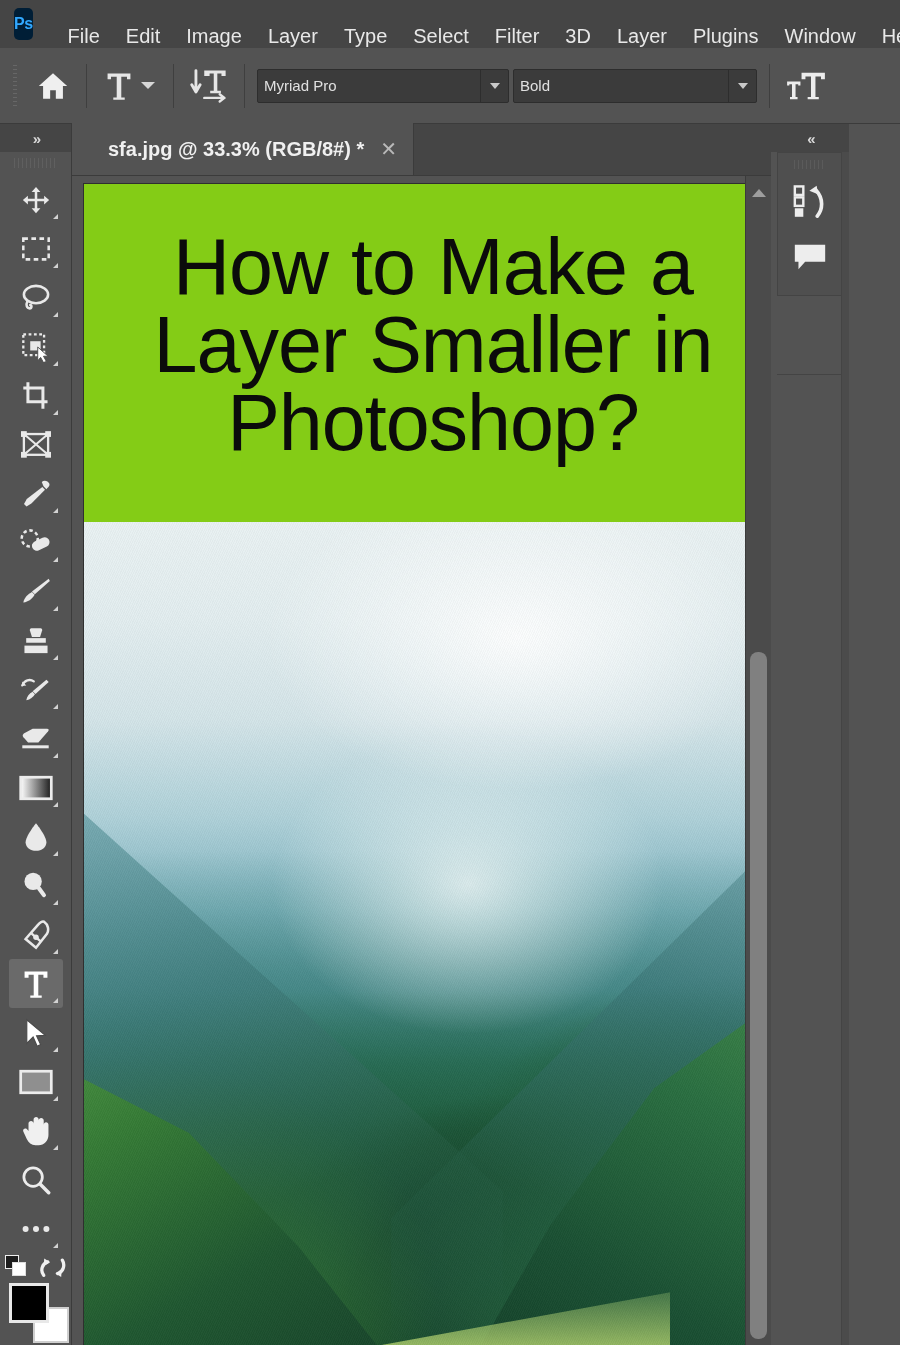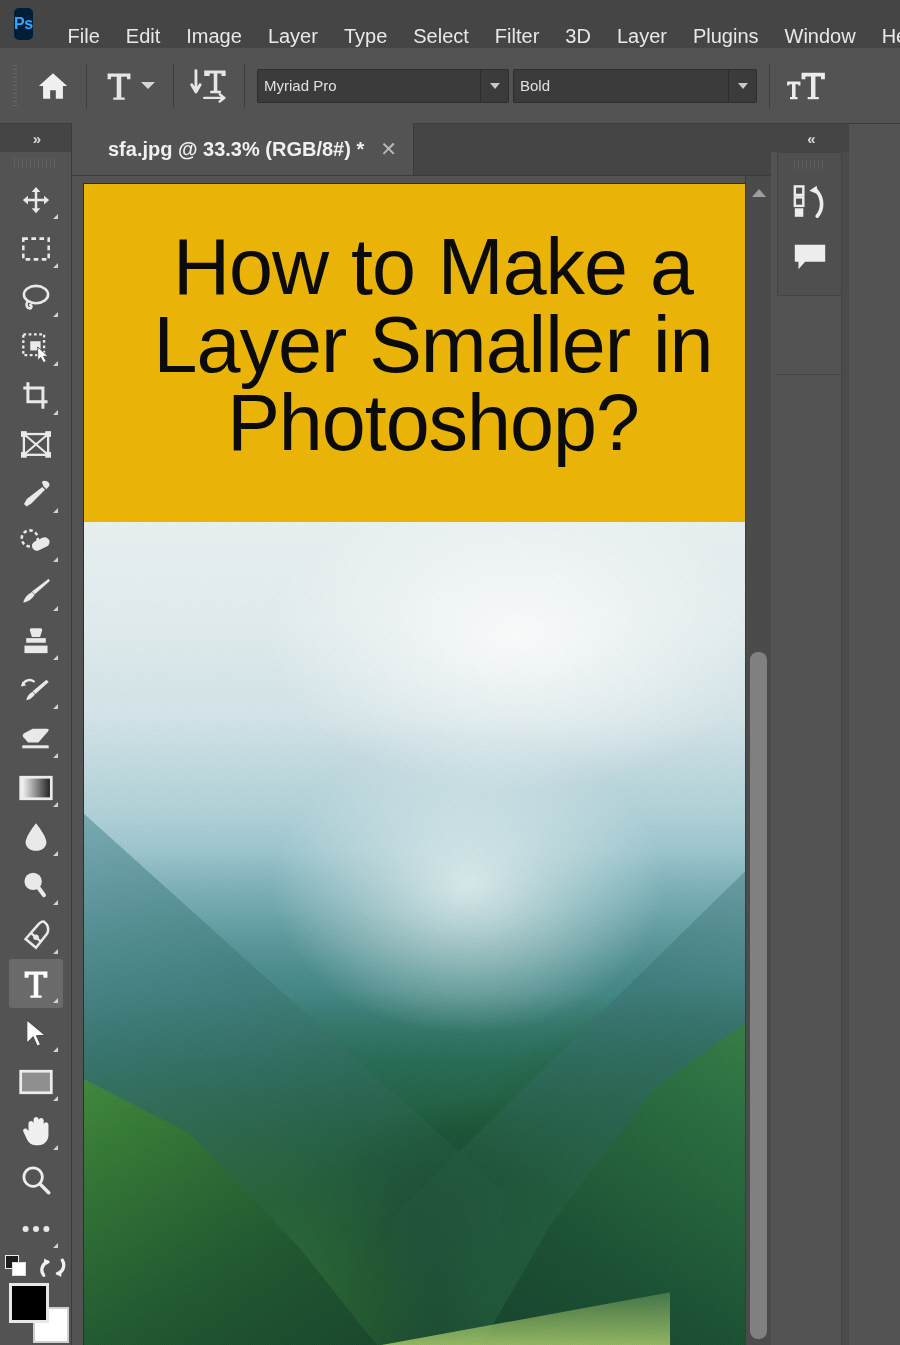--- a/index.html
+++ b/index.html
@@ -135,21 +135,21 @@
   }
   .doctab .title { color:#f0f0f0; font-size:20px; font-weight:bold; white-space:nowrap; }
   .doctab .close { color:#b9b9b9; font-size:20px; line-height:1; }
 
   .canvaswrap {
     position:absolute; left:72px; top:176px; right:78px; bottom:0;
     background:#535353; overflow:hidden;
   }
   .canvasdoc {
     position:absolute; left:12px; top:8px; width:698px; bottom:0;
-    background:#eab308; box-shadow:0 0 0 1px #2f2f2f;
+    background:#84cc16; box-shadow:0 0 0 1px #2f2f2f;
     overflow:hidden;
   }
   .art-title {
     padding:44px 18px 0 18px;
     text-align:center;
     font-family:"Liberation Sans", sans-serif;
     font-size:79px; line-height:0.99; color:#0b0b0b;
     letter-spacing:-1px; word-spacing:2px;
   }
   .photo {

